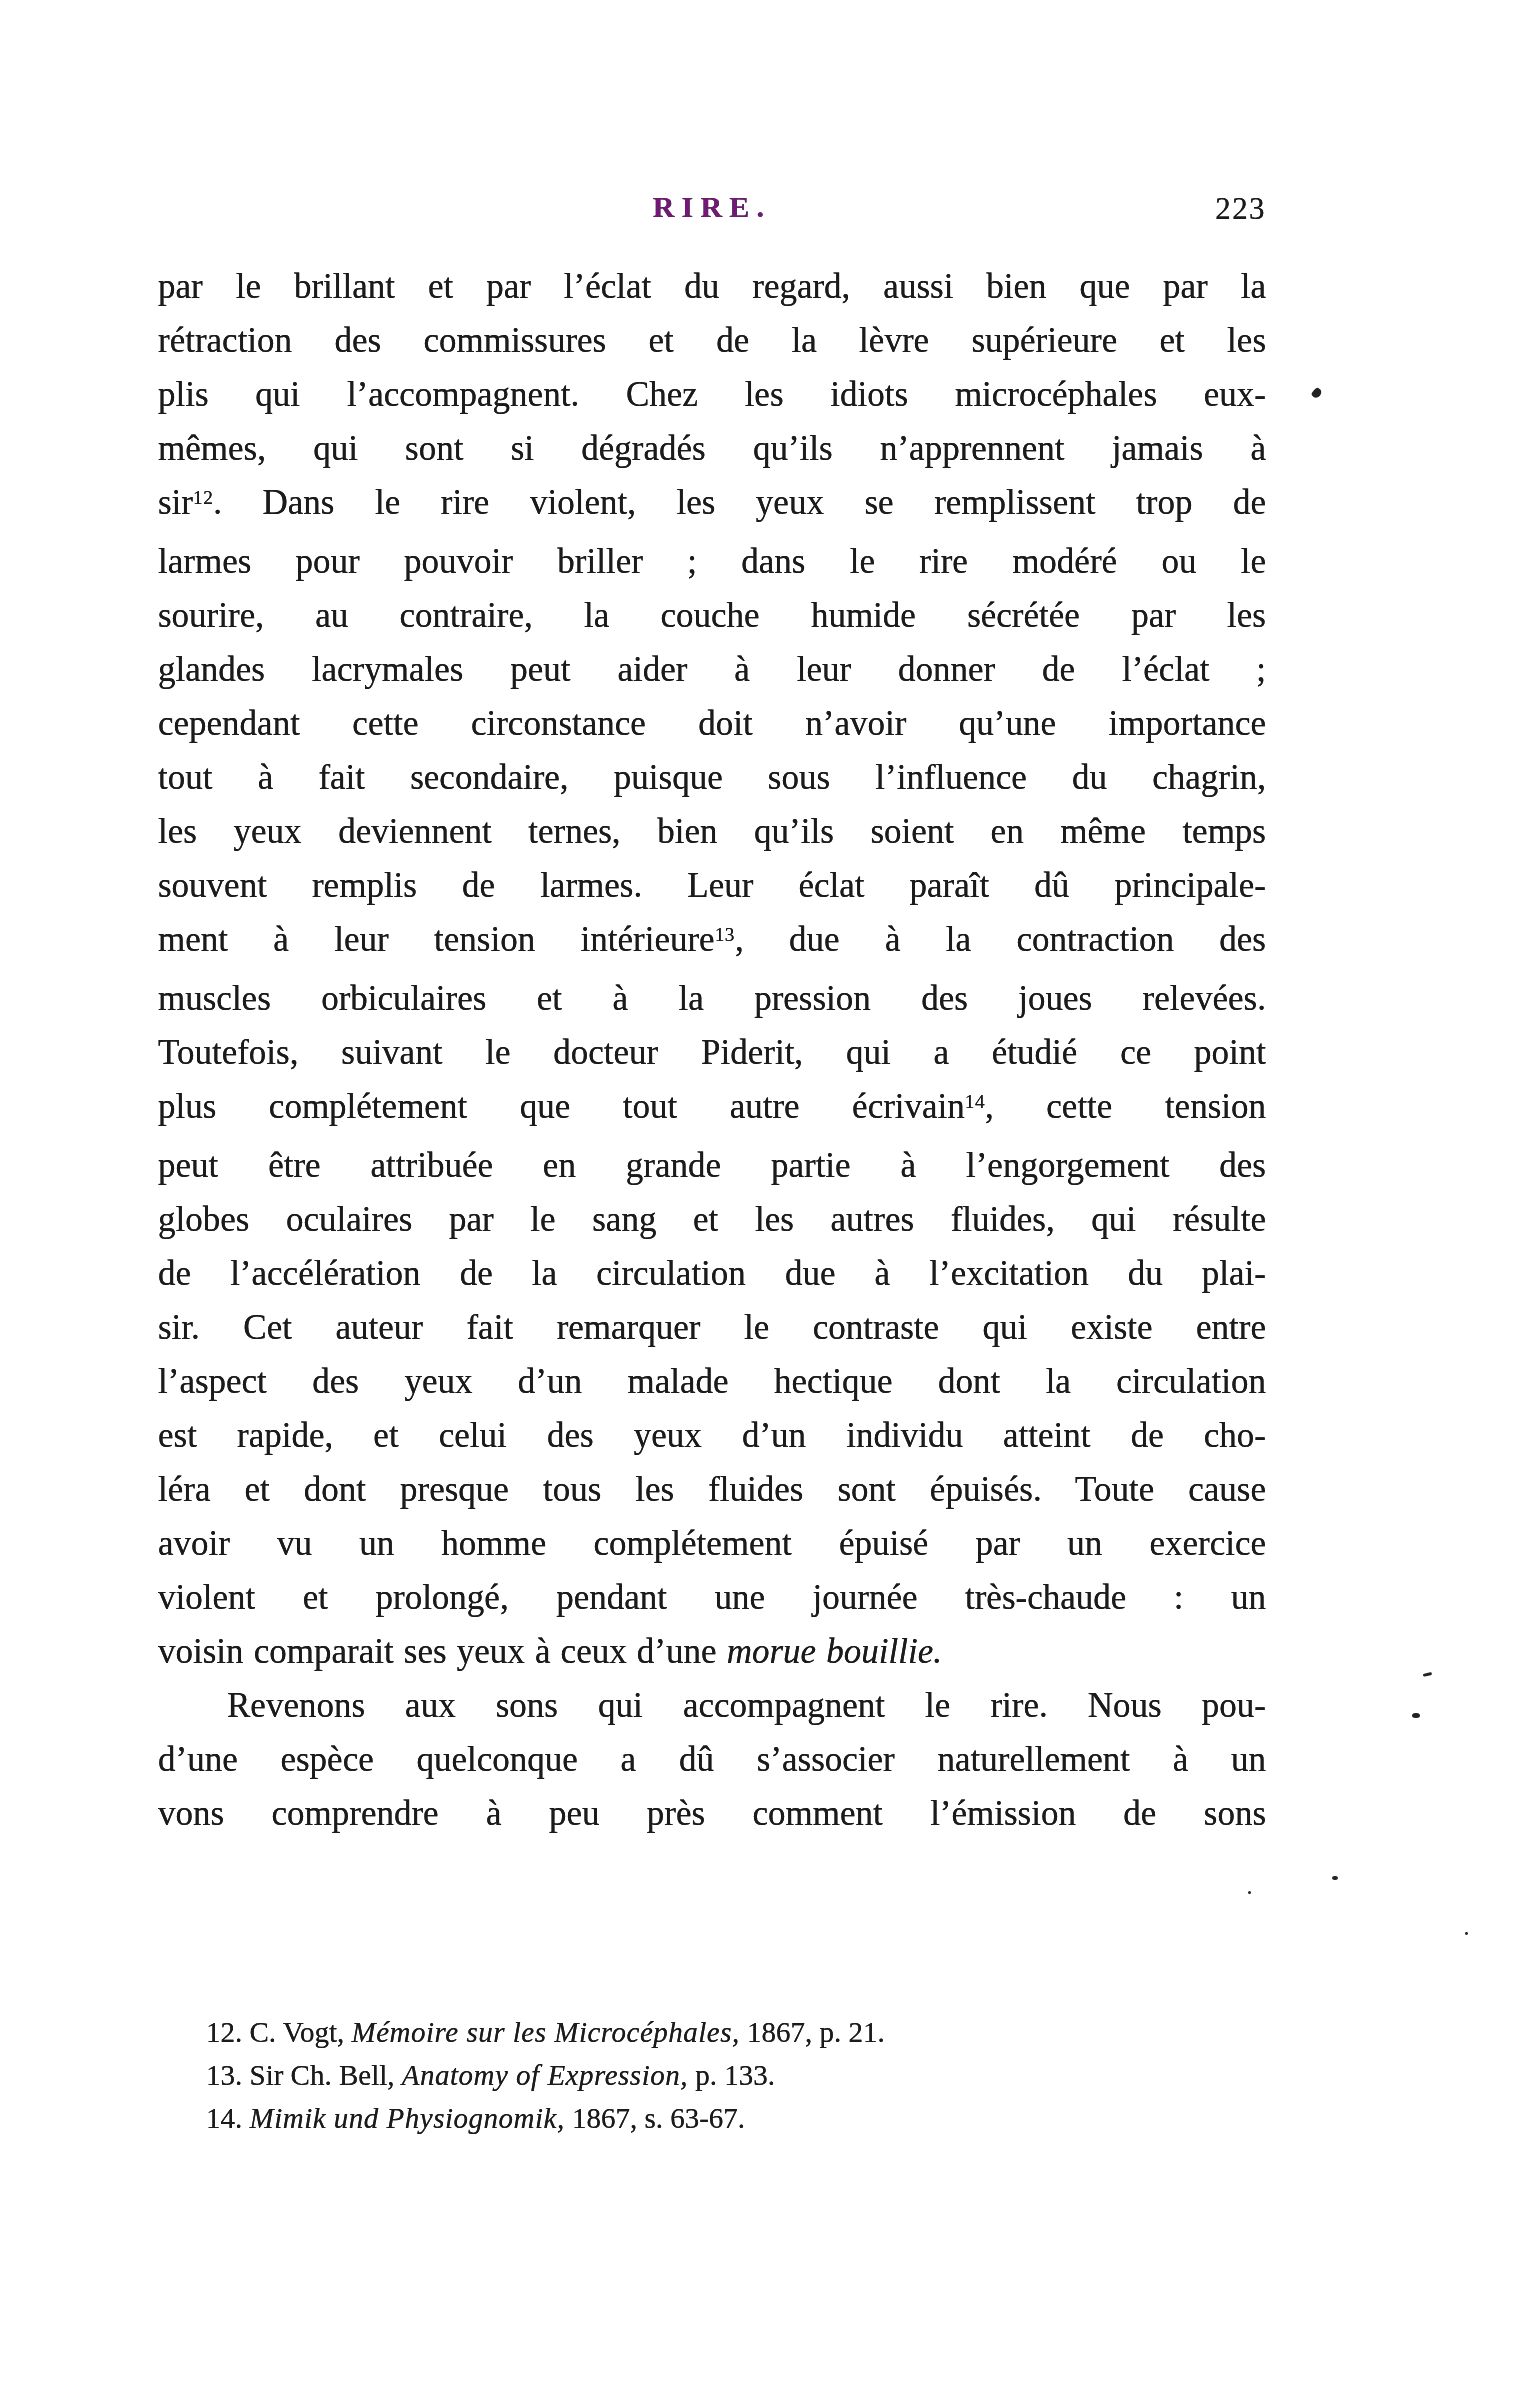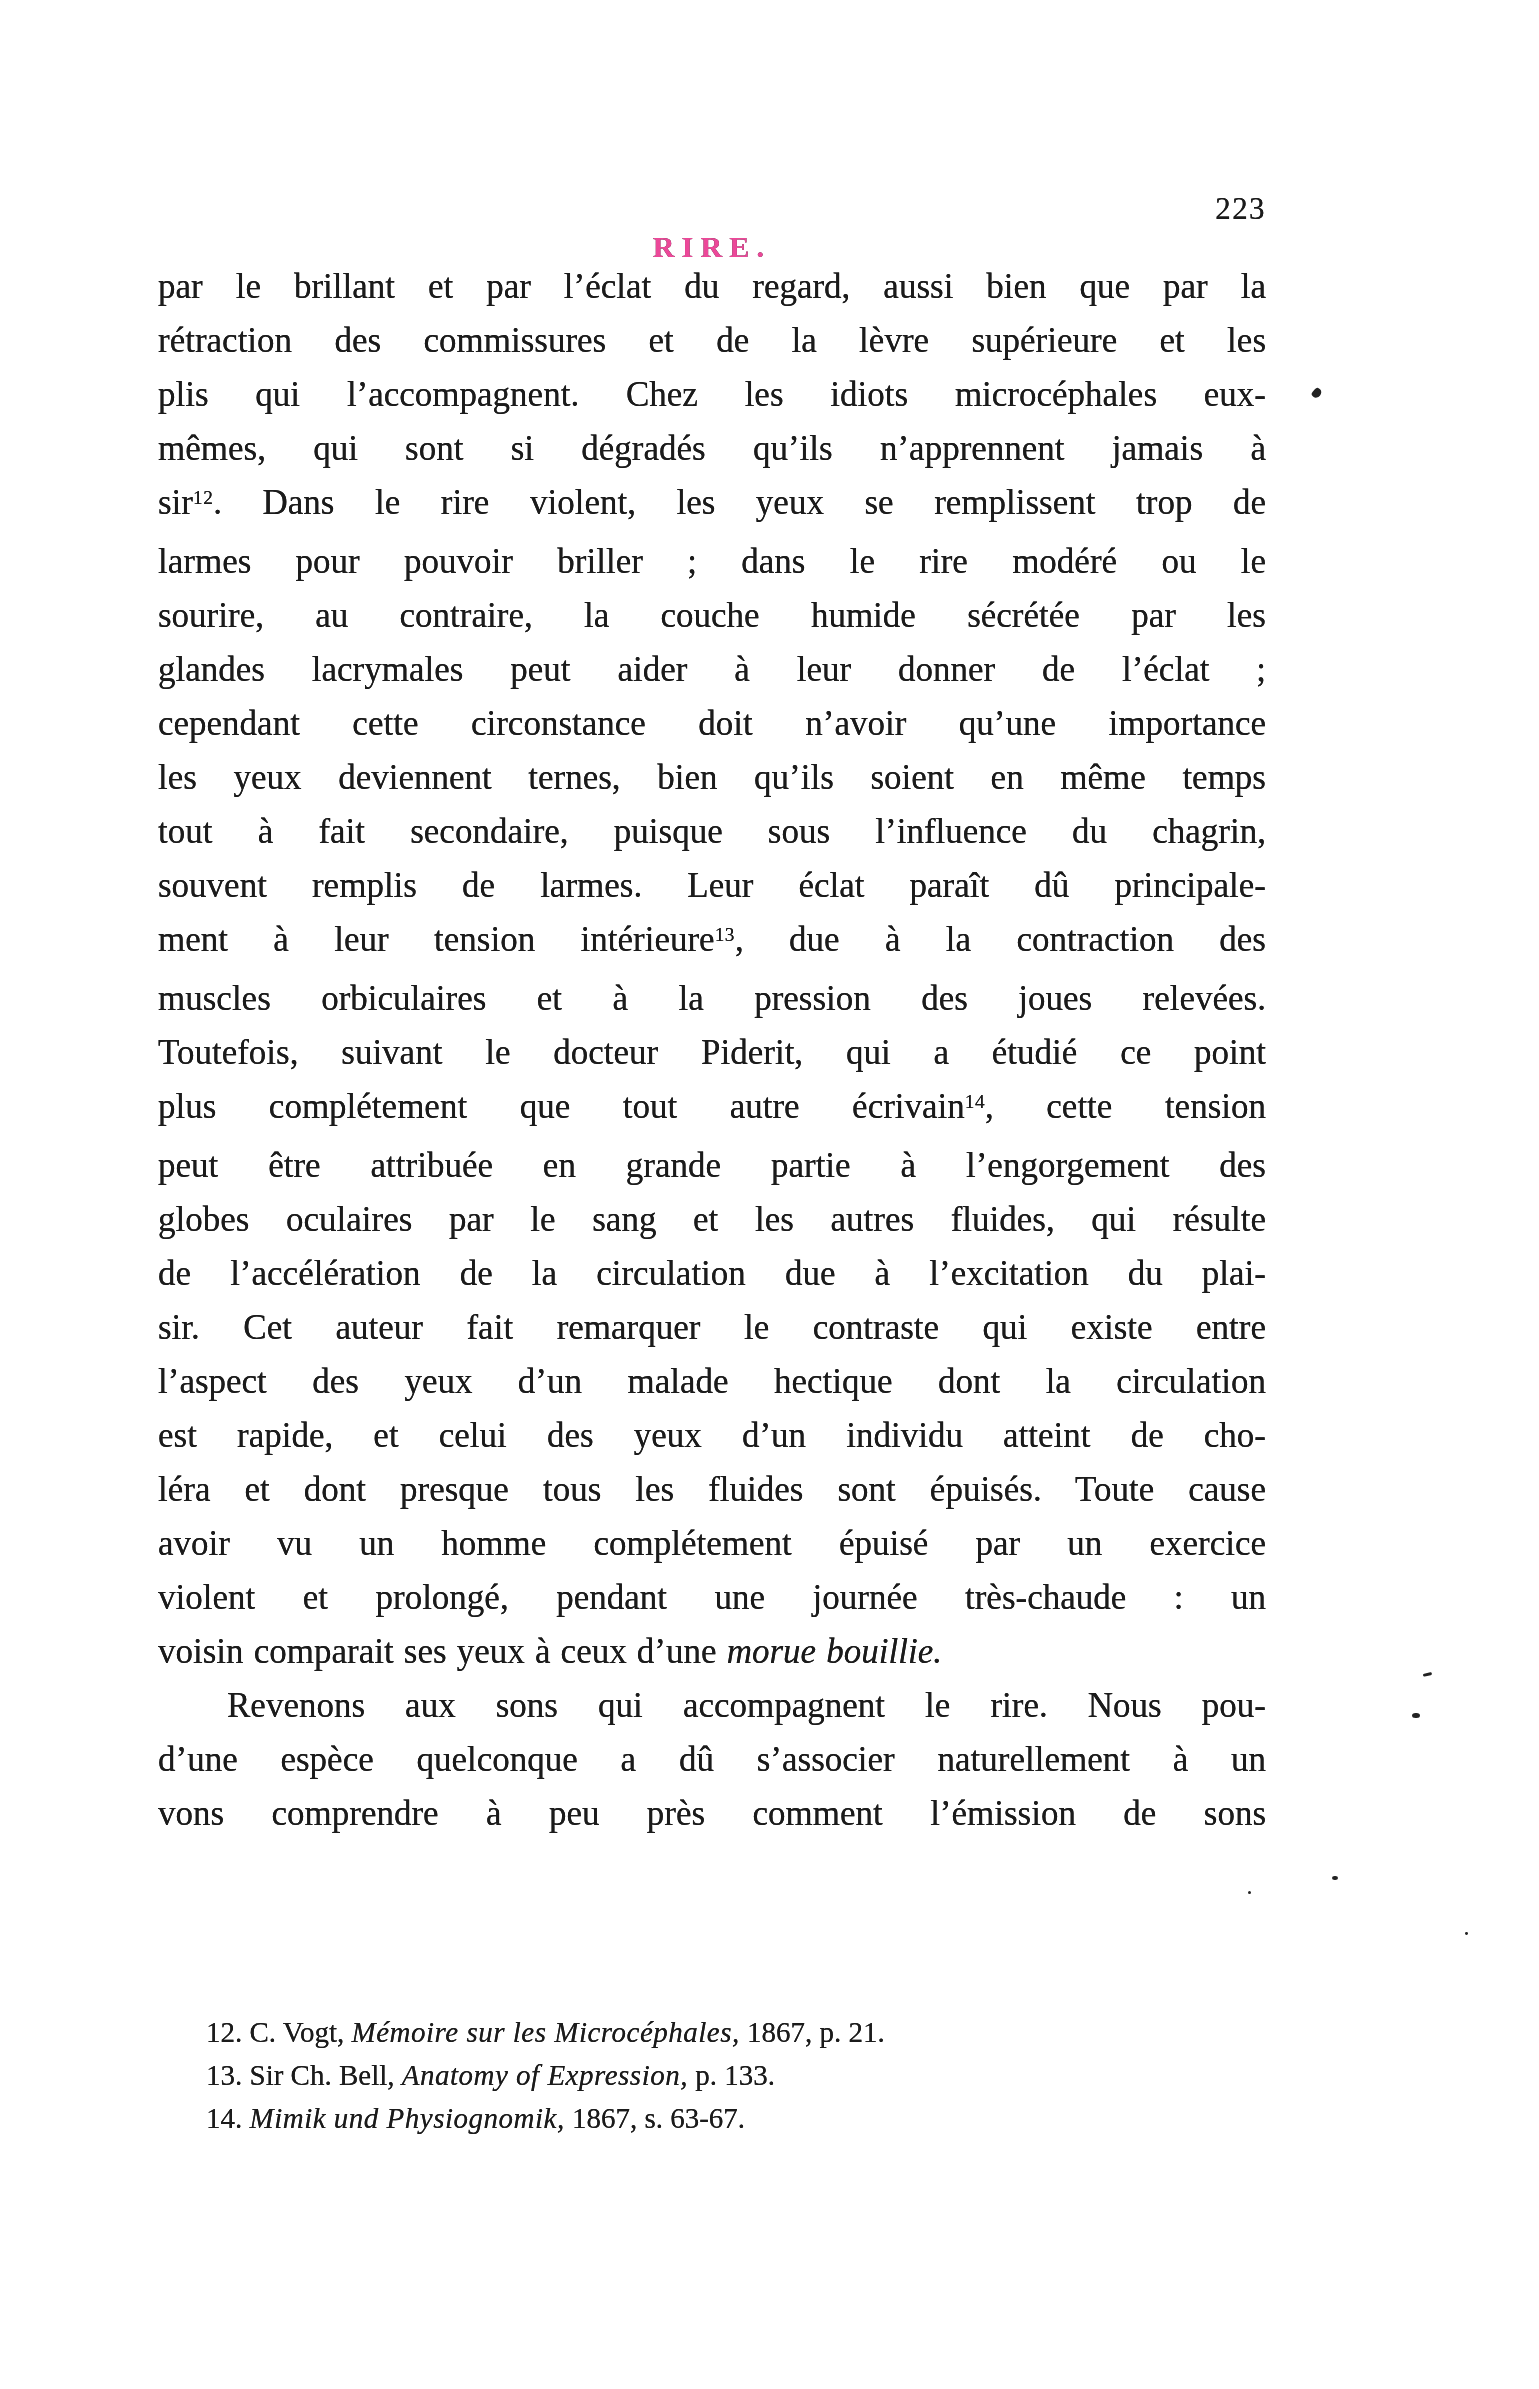--- a/index.html
+++ b/index.html
@@ -31,23 +31,22 @@
     right: 0;
     top: 190px;
     height: 43px;
   }
   .running-head {
     display: block;
     text-align: center;
     font-size: 30px;
     font-weight: bold;
     letter-spacing: 7.2px;
-    color: #ec4899;
+    color: #701a75;
     text-shadow: 0 0 0.5px rgba(0,0,0,.85);
-    margin-top: 40px;
   }
   .page-number {
     position: absolute;
     right: 0;
     top: 1px;
     font-size: 31px;
     letter-spacing: 1.4px;
     text-shadow: 0 0 0.5px rgba(0,0,0,.85);
   }
   
@@ -111,22 +110,22 @@
     <div class="body-lines">
         <div class="line just"><span>par le brillant et par l’éclat du regard, aussi bien que par la</span></div>
         <div class="line just"><span>rétraction des commissures et de la lèvre supérieure et les</span></div>
         <div class="line just"><span>plis qui l’accompagnent. Chez les idiots microcéphales eux-</span></div>
         <div class="line just"><span>mêmes, qui sont si dégradés qu’ils n’apprennent jamais à</span></div>
         <div class="line just"><span>sir</span><sup>12</sup><span>. Dans le rire violent, les yeux se remplissent trop de</span></div>
         <div class="line just"><span>larmes pour pouvoir briller ; dans le rire modéré ou le</span></div>
         <div class="line just"><span>sourire, au contraire, la couche humide sécrétée par les</span></div>
         <div class="line just"><span>glandes lacrymales peut aider à leur donner de l’éclat ;</span></div>
         <div class="line just"><span>cependant cette circonstance doit n’avoir qu’une importance</span></div>
+        <div class="line just"><span>tout à fait secondaire, puisque sous l’influence du chagrin,</span></div>
         <div class="line just"><span>les yeux deviennent ternes, bien qu’ils soient en même temps</span></div>
-        <div class="line just"><span>tout à fait secondaire, puisque sous l’influence du chagrin,</span></div>
         <div class="line just"><span>souvent remplis de larmes. Leur éclat paraît dû principale-</span></div>
         <div class="line just"><span>ment à leur tension intérieure</span><sup>13</sup><span>, due à la contraction des</span></div>
         <div class="line just"><span>muscles orbiculaires et à la pression des joues relevées.</span></div>
         <div class="line just"><span>Toutefois, suivant le docteur Piderit, qui a étudié ce point</span></div>
         <div class="line just"><span>plus complétement que tout autre écrivain</span><sup>14</sup><span>, cette tension</span></div>
         <div class="line just"><span>peut être attribuée en grande partie à l’engorgement des</span></div>
         <div class="line just"><span>globes oculaires par le sang et les autres fluides, qui résulte</span></div>
         <div class="line just"><span>de l’accélération de la circulation due à l’excitation du plai-</span></div>
         <div class="line just"><span>sir. Cet auteur fait remarquer le contraste qui existe entre</span></div>
         <div class="line just"><span>l’aspect des yeux d’un malade hectique dont la circulation</span></div>

